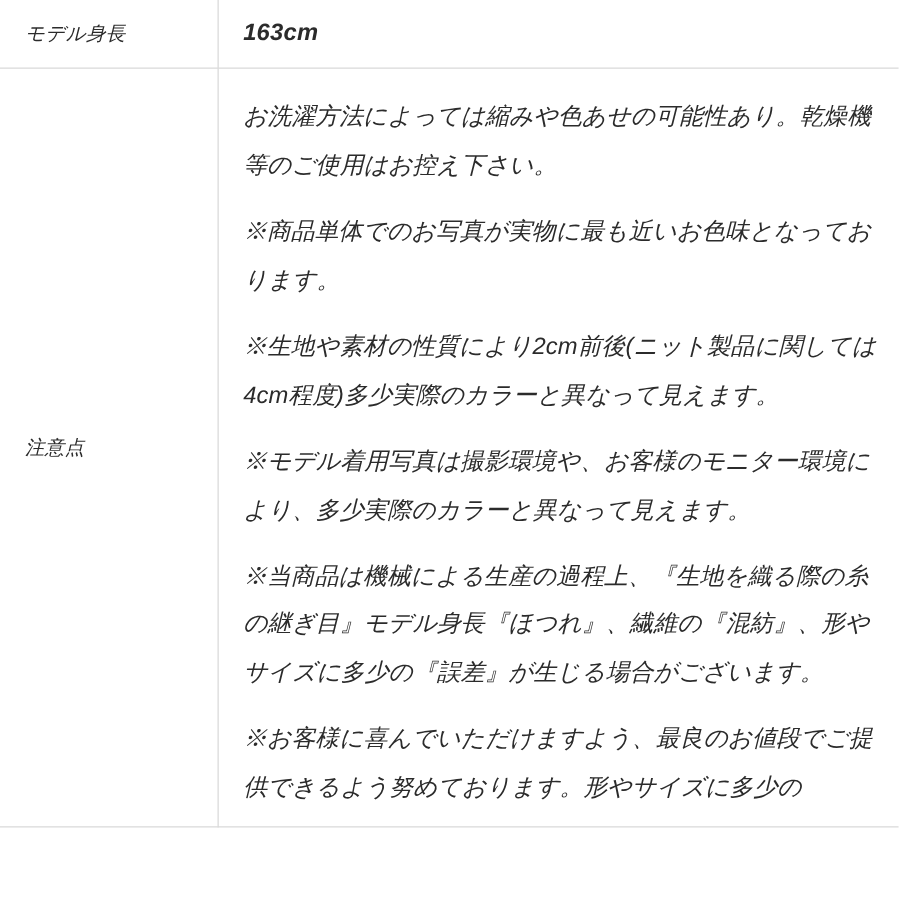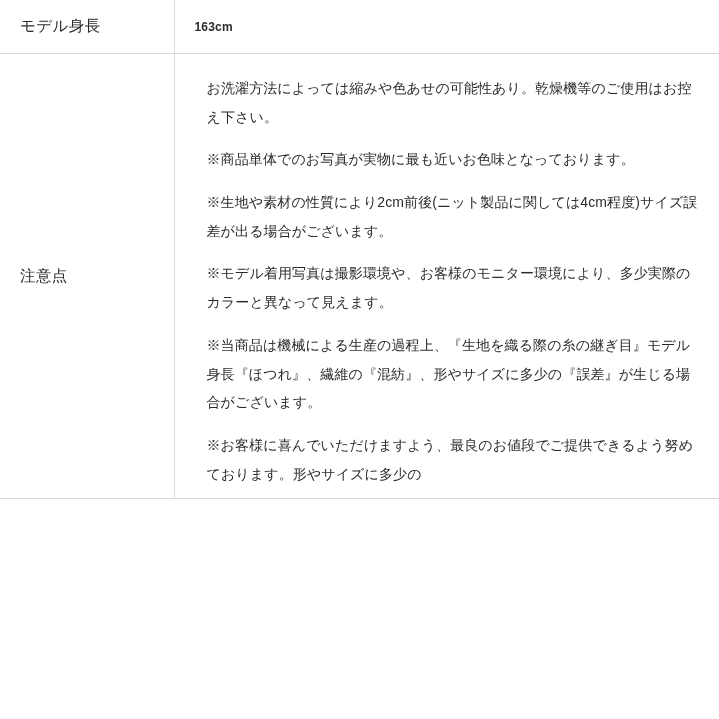--- a/index.html
+++ b/index.html
@@ -23,53 +23,54 @@
   .spec-table col.value-col { width: 545px; }
 
   .spec-table td {
     vertical-align: middle;
     border-bottom: 1px solid #d9d9d9;
     padding: 0;
   }
   .cell-inner {
     padding: 14px 18px 14px 20px;
     box-sizing: border-box;
+    font-style: italic;
   }
   .label-cell {
     border-right: 1px solid #d9d9d9;
     text-align: left;
     color: #2b2b2b;
     font-size: 15.5px;
     letter-spacing: 0.4px;
   }
   .value-cell {
     font-size: 15.5px;
     letter-spacing: 0.2px;
   }
   .row-model .cell-inner { padding-top: 16px; padding-bottom: 16px; }
   .row-model .value-cell .cell-inner {
     font-weight: bold;
-    font-size: 12px;
+    font-size: 19px;
   }
   .row-notes .label-cell {
     vertical-align: middle;
   }
   .row-notes .value-cell .cell-inner {
     padding-top: 20px;
     padding-bottom: 10px;
   }
   .notes-list {
     margin: 0;
     padding: 0;
     list-style: none;
   }
   .notes-list li {
-    margin: 0 0 14px 12px;
+    margin: 0 0 14px 0;
     line-height: 2.05;
-    font-size: 14px;
+    font-size: 19px;
     letter-spacing: 0.1px;
     word-break: break-all;
   }
   .notes-list li:last-child {
     margin-bottom: 0;
   }
   .label-cell .cell-inner {
     white-space: nowrap;
   }
   .row-notes .label-cell .cell-inner {
@@ -96,21 +97,21 @@
     </tr>
     <tr class="row-notes">
       <td class="label-cell">
         <div class="cell-inner">注意点</div>
       </td>
       <td class="value-cell">
         <div class="cell-inner">
           <ul class="notes-list">
             <li>お洗濯方法によっては縮みや色あせの可能性あり。乾燥機等のご使用はお控え下さい。</li>
             <li>※商品単体でのお写真が実物に最も近いお色味となっております。</li>
-            <li>※生地や素材の性質により2cm前後(ニット製品に関しては4cm程度)サイズ誤差が出る場合がございます。</li>
+            <li>※生地や素材の性質により2cm前後(ニット製品に関しては4cm程度)多少実際のカラーと異なって見えます。</li>
             <li>※モデル着用写真は撮影環境や、お客様のモニター環境により、多少実際のカラーと異なって見えます。</li>
             <li>※当商品は機械による生産の過程上、『生地を織る際の糸の継ぎ目』モデル身長『ほつれ』、繊維の『混紡』、形やサイズに多少の『誤差』が生じる場合がございます。</li>
             <li>※お客様に喜んでいただけますよう、最良のお値段でご提供できるよう努めております。形やサイズに多少の</li>
           </ul>
         </div>
       </td>
     </tr>
   </tbody>
 </table>
 

